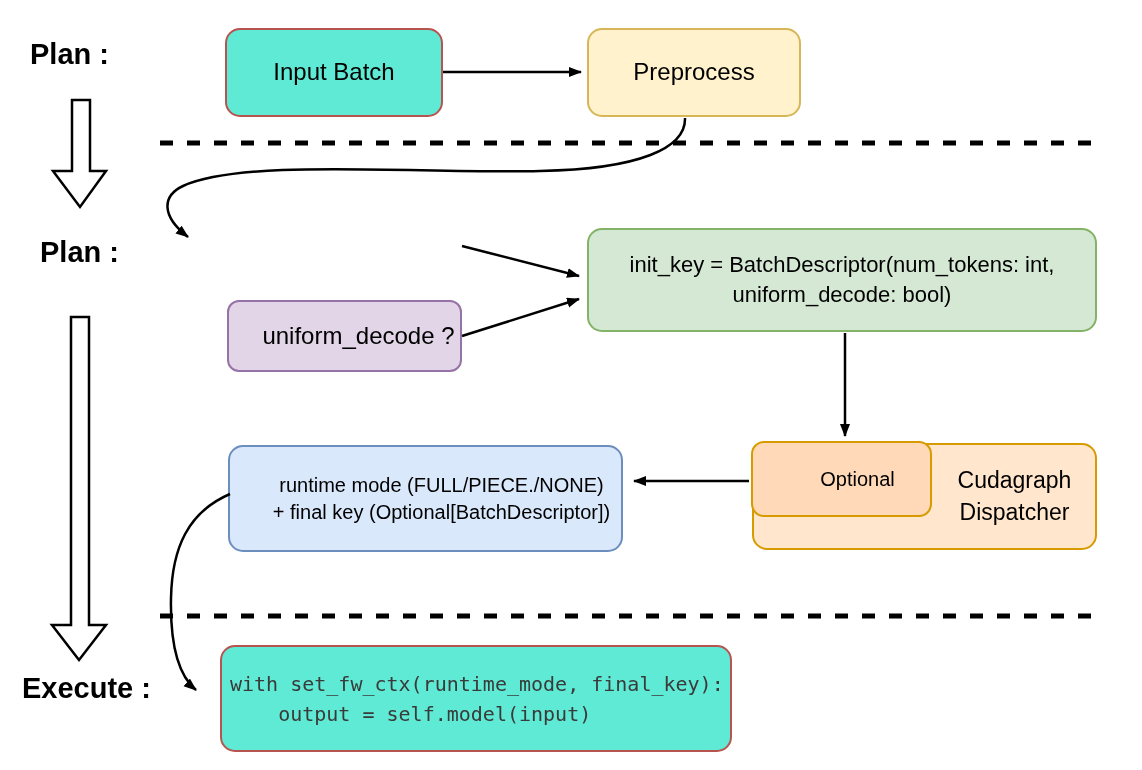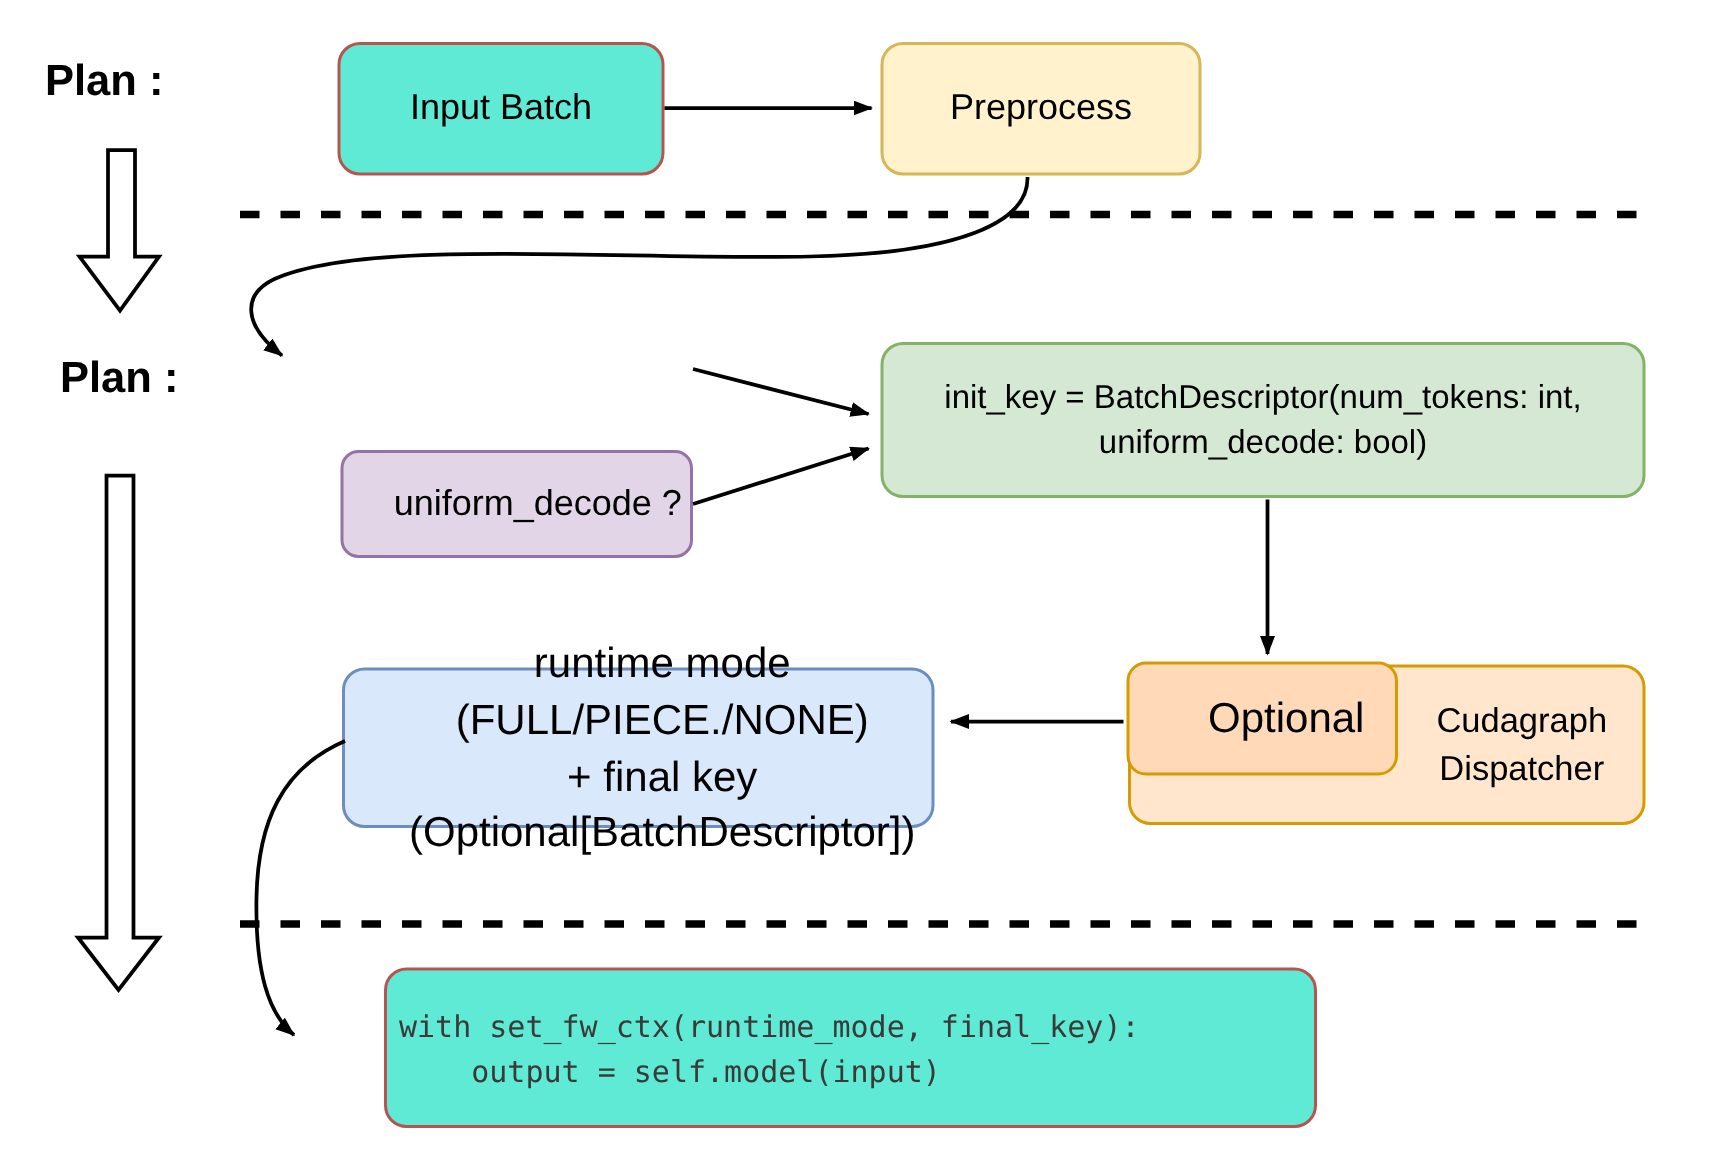--- a/index.html
+++ b/index.html
@@ -31,21 +31,21 @@
   }
   .red    {background:#5eead4;border-color:#b85450;}
   .yellow {background:#fff2cc;border-color:#d6b656;}
   .purple {background:#e1d5e7;border-color:#9673a6;}
   .green  {background:#d5e8d4;border-color:#82b366;justify-content:center;}
   .blue   {background:#dae8fc;border-color:#6c8ebf;}
   .orange-outer{background:#ffe6cc;border-color:#d79b00;}
   .orange-inner{background:#ffd9b8;border-color:#d79b00;}
   .fs24{font-size:24px;}
   .fs22{font-size:22px;}
-  .fs20{font-size:28px;padding-left:32px;}
+  .fs20{font-size:20px;padding-left:32px;}
   #node-code{
     font-family:"DejaVu Sans Mono","Liberation Mono",monospace;
     font-size:20px;
     color:#3a3a3a;
     justify-content:flex-start;
     text-align:left;
     padding-left:8px;
     line-height:1.5;
   }
   #node-code .lines span{white-space:pre;}
@@ -60,20 +60,21 @@
     pointer-events:none;
   }
 </style>
 </head>
 <body>
 
 <div id="canvas">
 
   <div class="section-label" style="left:30px;top:38px;">Plan :</div>
   <div class="section-label" style="left:40px;top:236px;">Plan :</div>
+  <div class="section-label" style="left:22px;top:672px;">Execute :</div>
 
   <div class="node red fs24" style="left:225px;top:28px;width:218px;height:89px;">
     <span>Input Batch</span>
   </div>
 
   <div class="node yellow fs24" style="left:587px;top:28px;width:214px;height:89px;">
     <span>Preprocess</span>
   </div>
 
 
@@ -99,21 +100,21 @@
   <div id="dispatcher-label">
     <div class="lines">
       <span>Cudagraph</span>
       <span>Dispatcher</span>
     </div>
   </div>
   <div class="node orange-inner fs20" style="left:751px;top:441px;width:181px;height:76px;border-radius:13px;">
     <span>Optional</span>
   </div>
 
-  <div id="node-code" class="node red" style="left:220px;top:645px;width:622px;height:107px;margin-left:36px;">
+  <div id="node-code" class="node red" style="left:220px;top:645px;width:512px;height:107px;">
     <div class="lines">
       <span>with set_fw_ctx(runtime_mode, final_key):</span>
       <span>    output = self.model(input)</span>
     </div>
   </div>
 
   <svg id="connector-layer" width="1142" height="770" viewBox="0 0 1142 770">
     <defs>
       <marker id="arrow" markerWidth="15" markerHeight="12" refX="12" refY="5" orient="auto" markerUnits="userSpaceOnUse">
         <path d="M0,0 L13,5 L0,10 z" fill="#000"></path>

